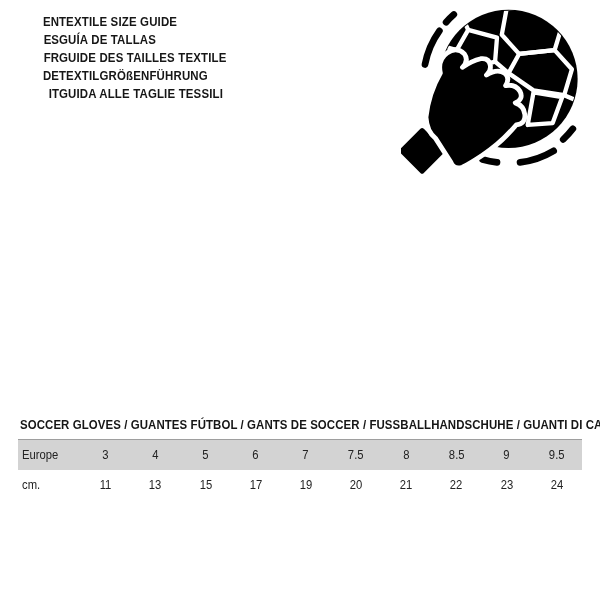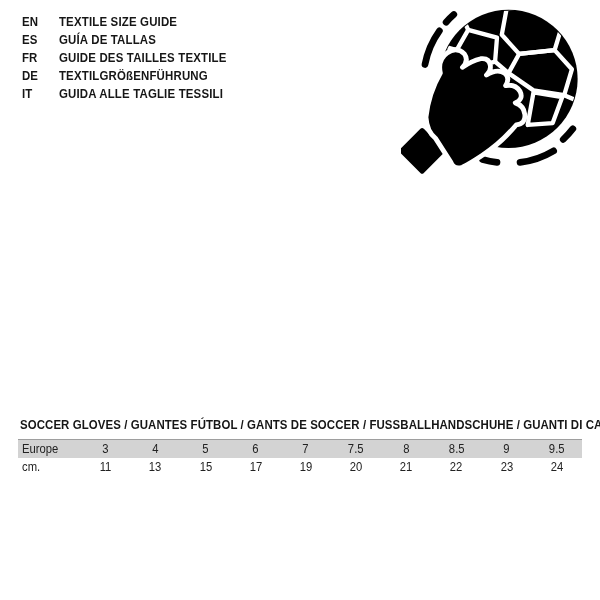--- a/index.html
+++ b/index.html
@@ -13,20 +13,21 @@
     width: 600px;
     height: 600px;
     background: #ffffff;
     overflow: hidden;
   }
   
   .lang-list {
     position: absolute;
     left: 22px;
     top: 12px;
+    text-align: right;
   }
   .lang-row {
     display: flex;
     align-items: center;
     height: 18px;
     transform: scaleX(0.88);           
     transform-origin: 0 50%;
     white-space: nowrap;
   }
   .lang-code {
@@ -65,21 +66,21 @@
   }
   table.size-table {
     position: absolute;
     left: 18px;
     top: 439px;
     width: 564px;
     border-collapse: collapse;
     table-layout: fixed;
   }
   table.size-table td {
-    height: 18px;
+    height: 30px;
     padding: 0;
     font-size: 12.5px;
     color: #222222;
     text-align: center;
     vertical-align: middle;
   }
   table.size-table td.label-cell {
     width: 58px;
     text-align: left;
     padding-left: 4px;

